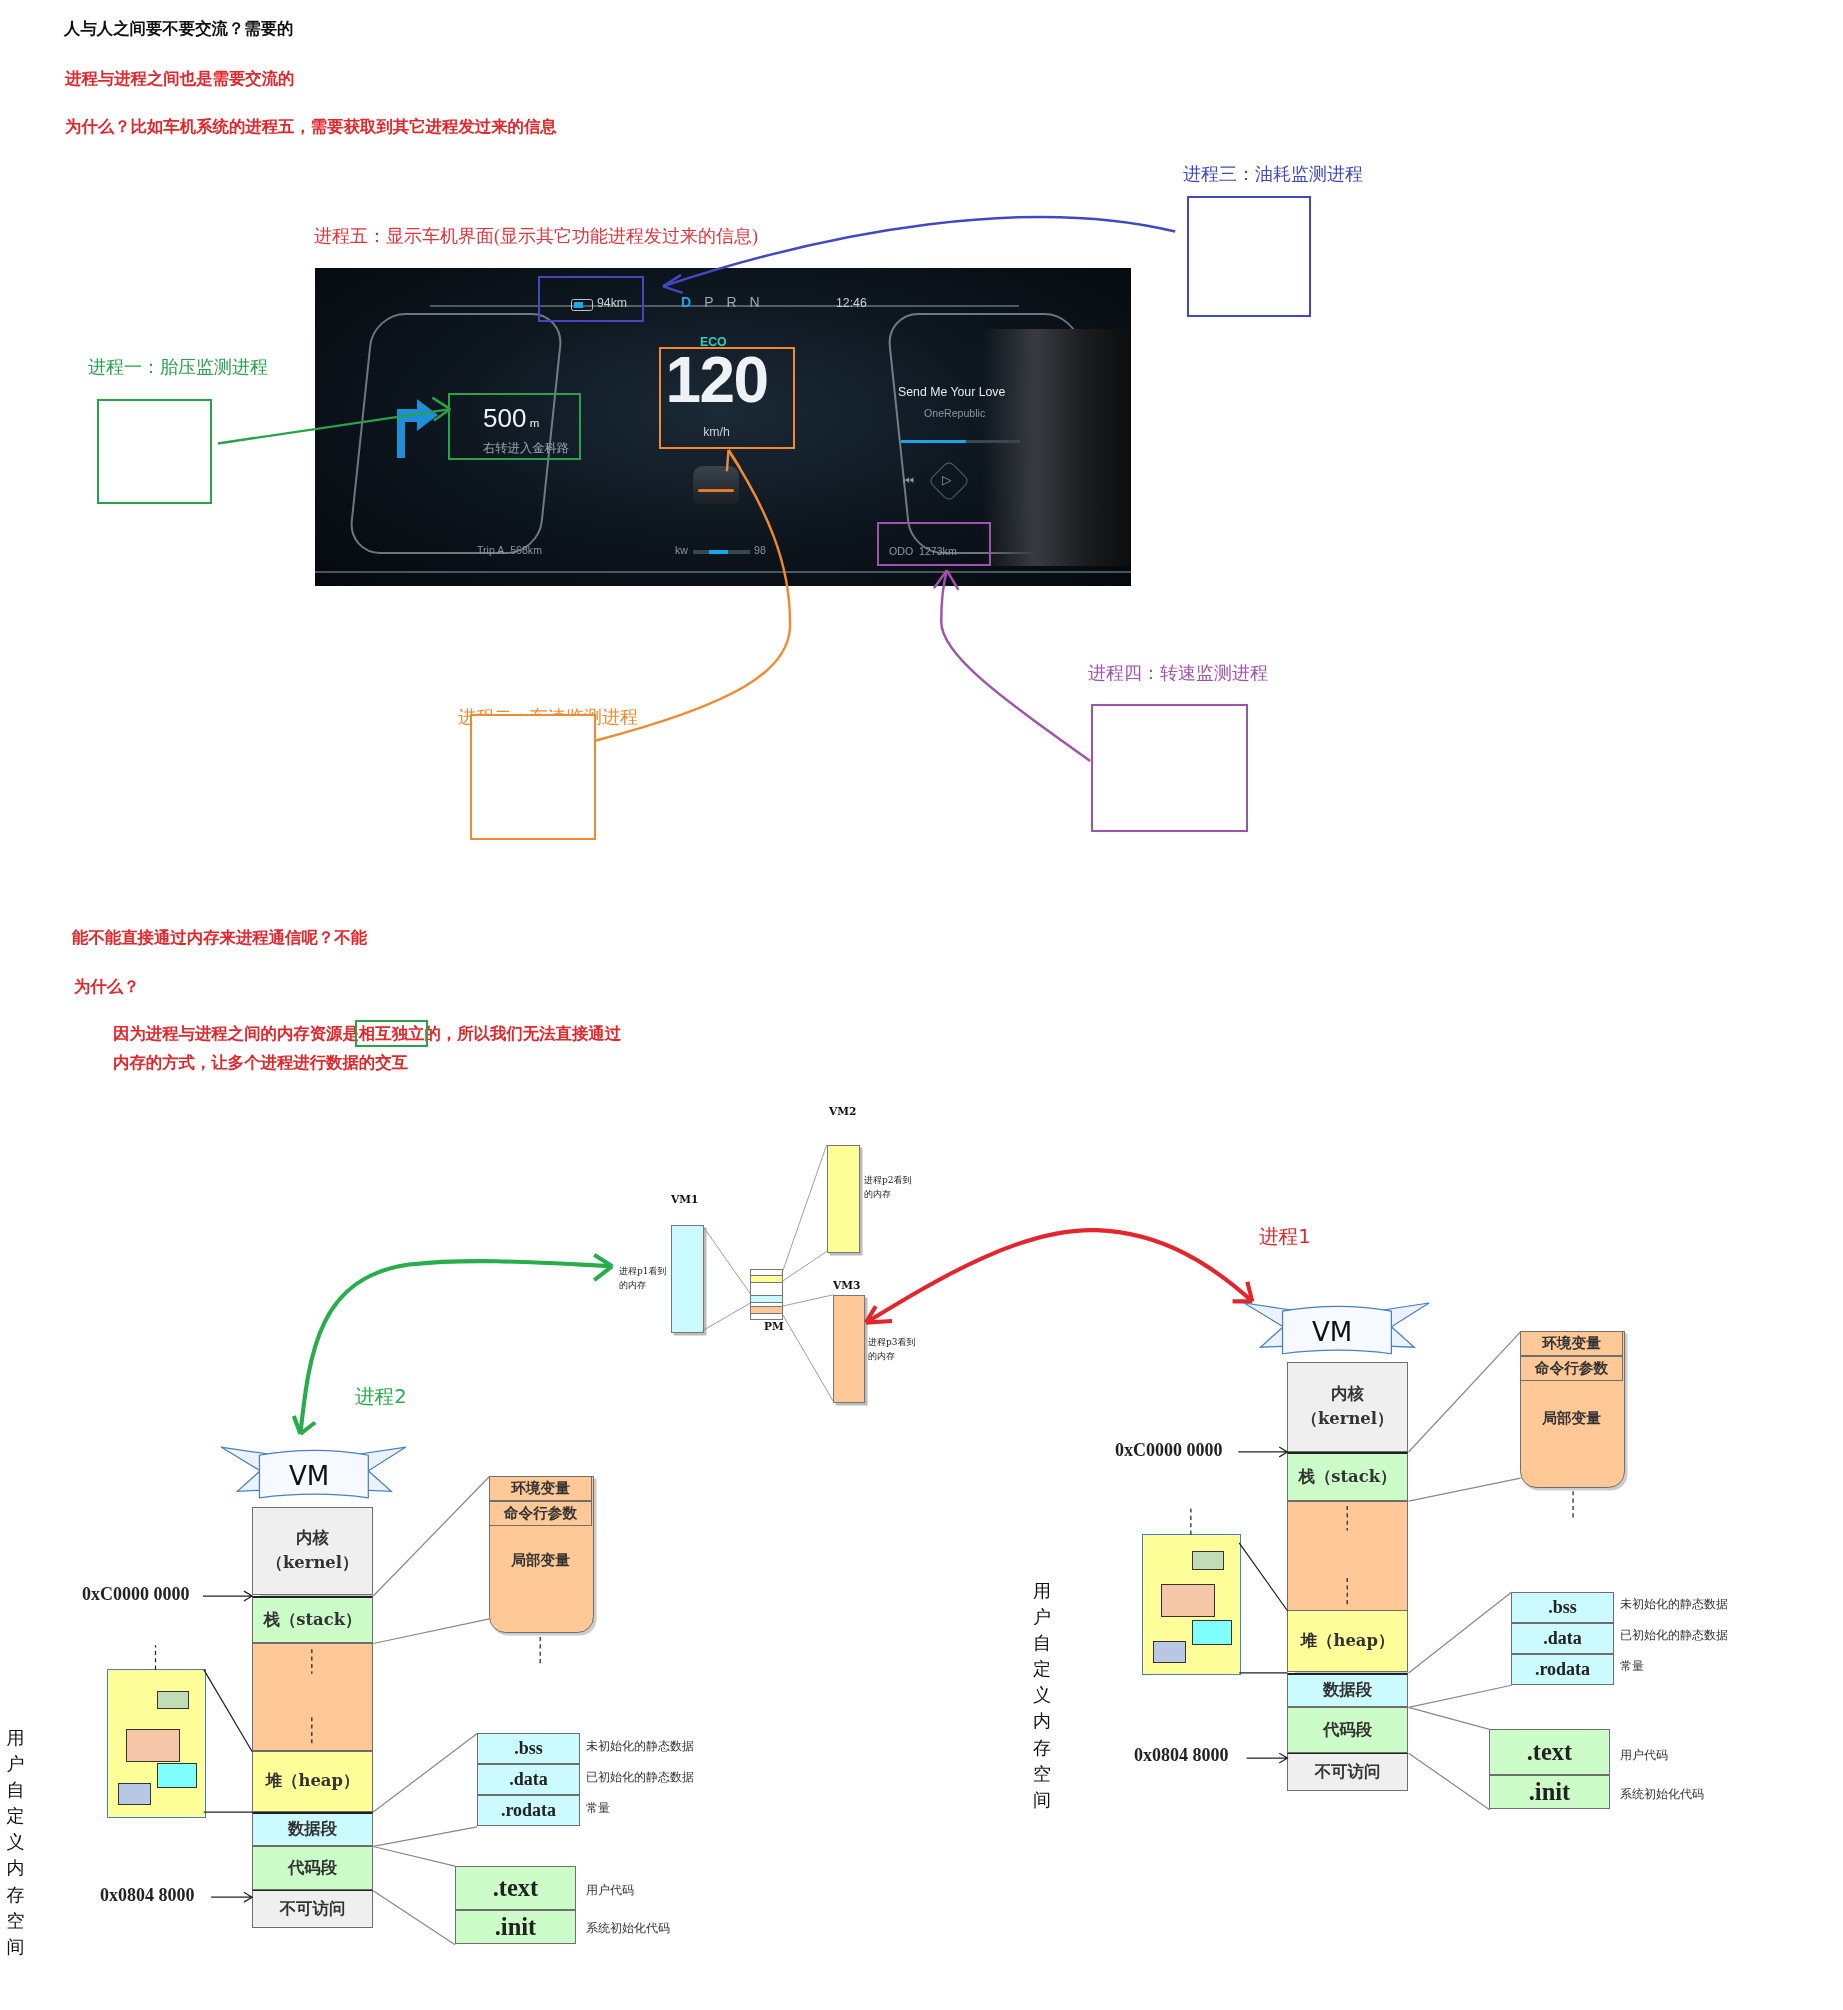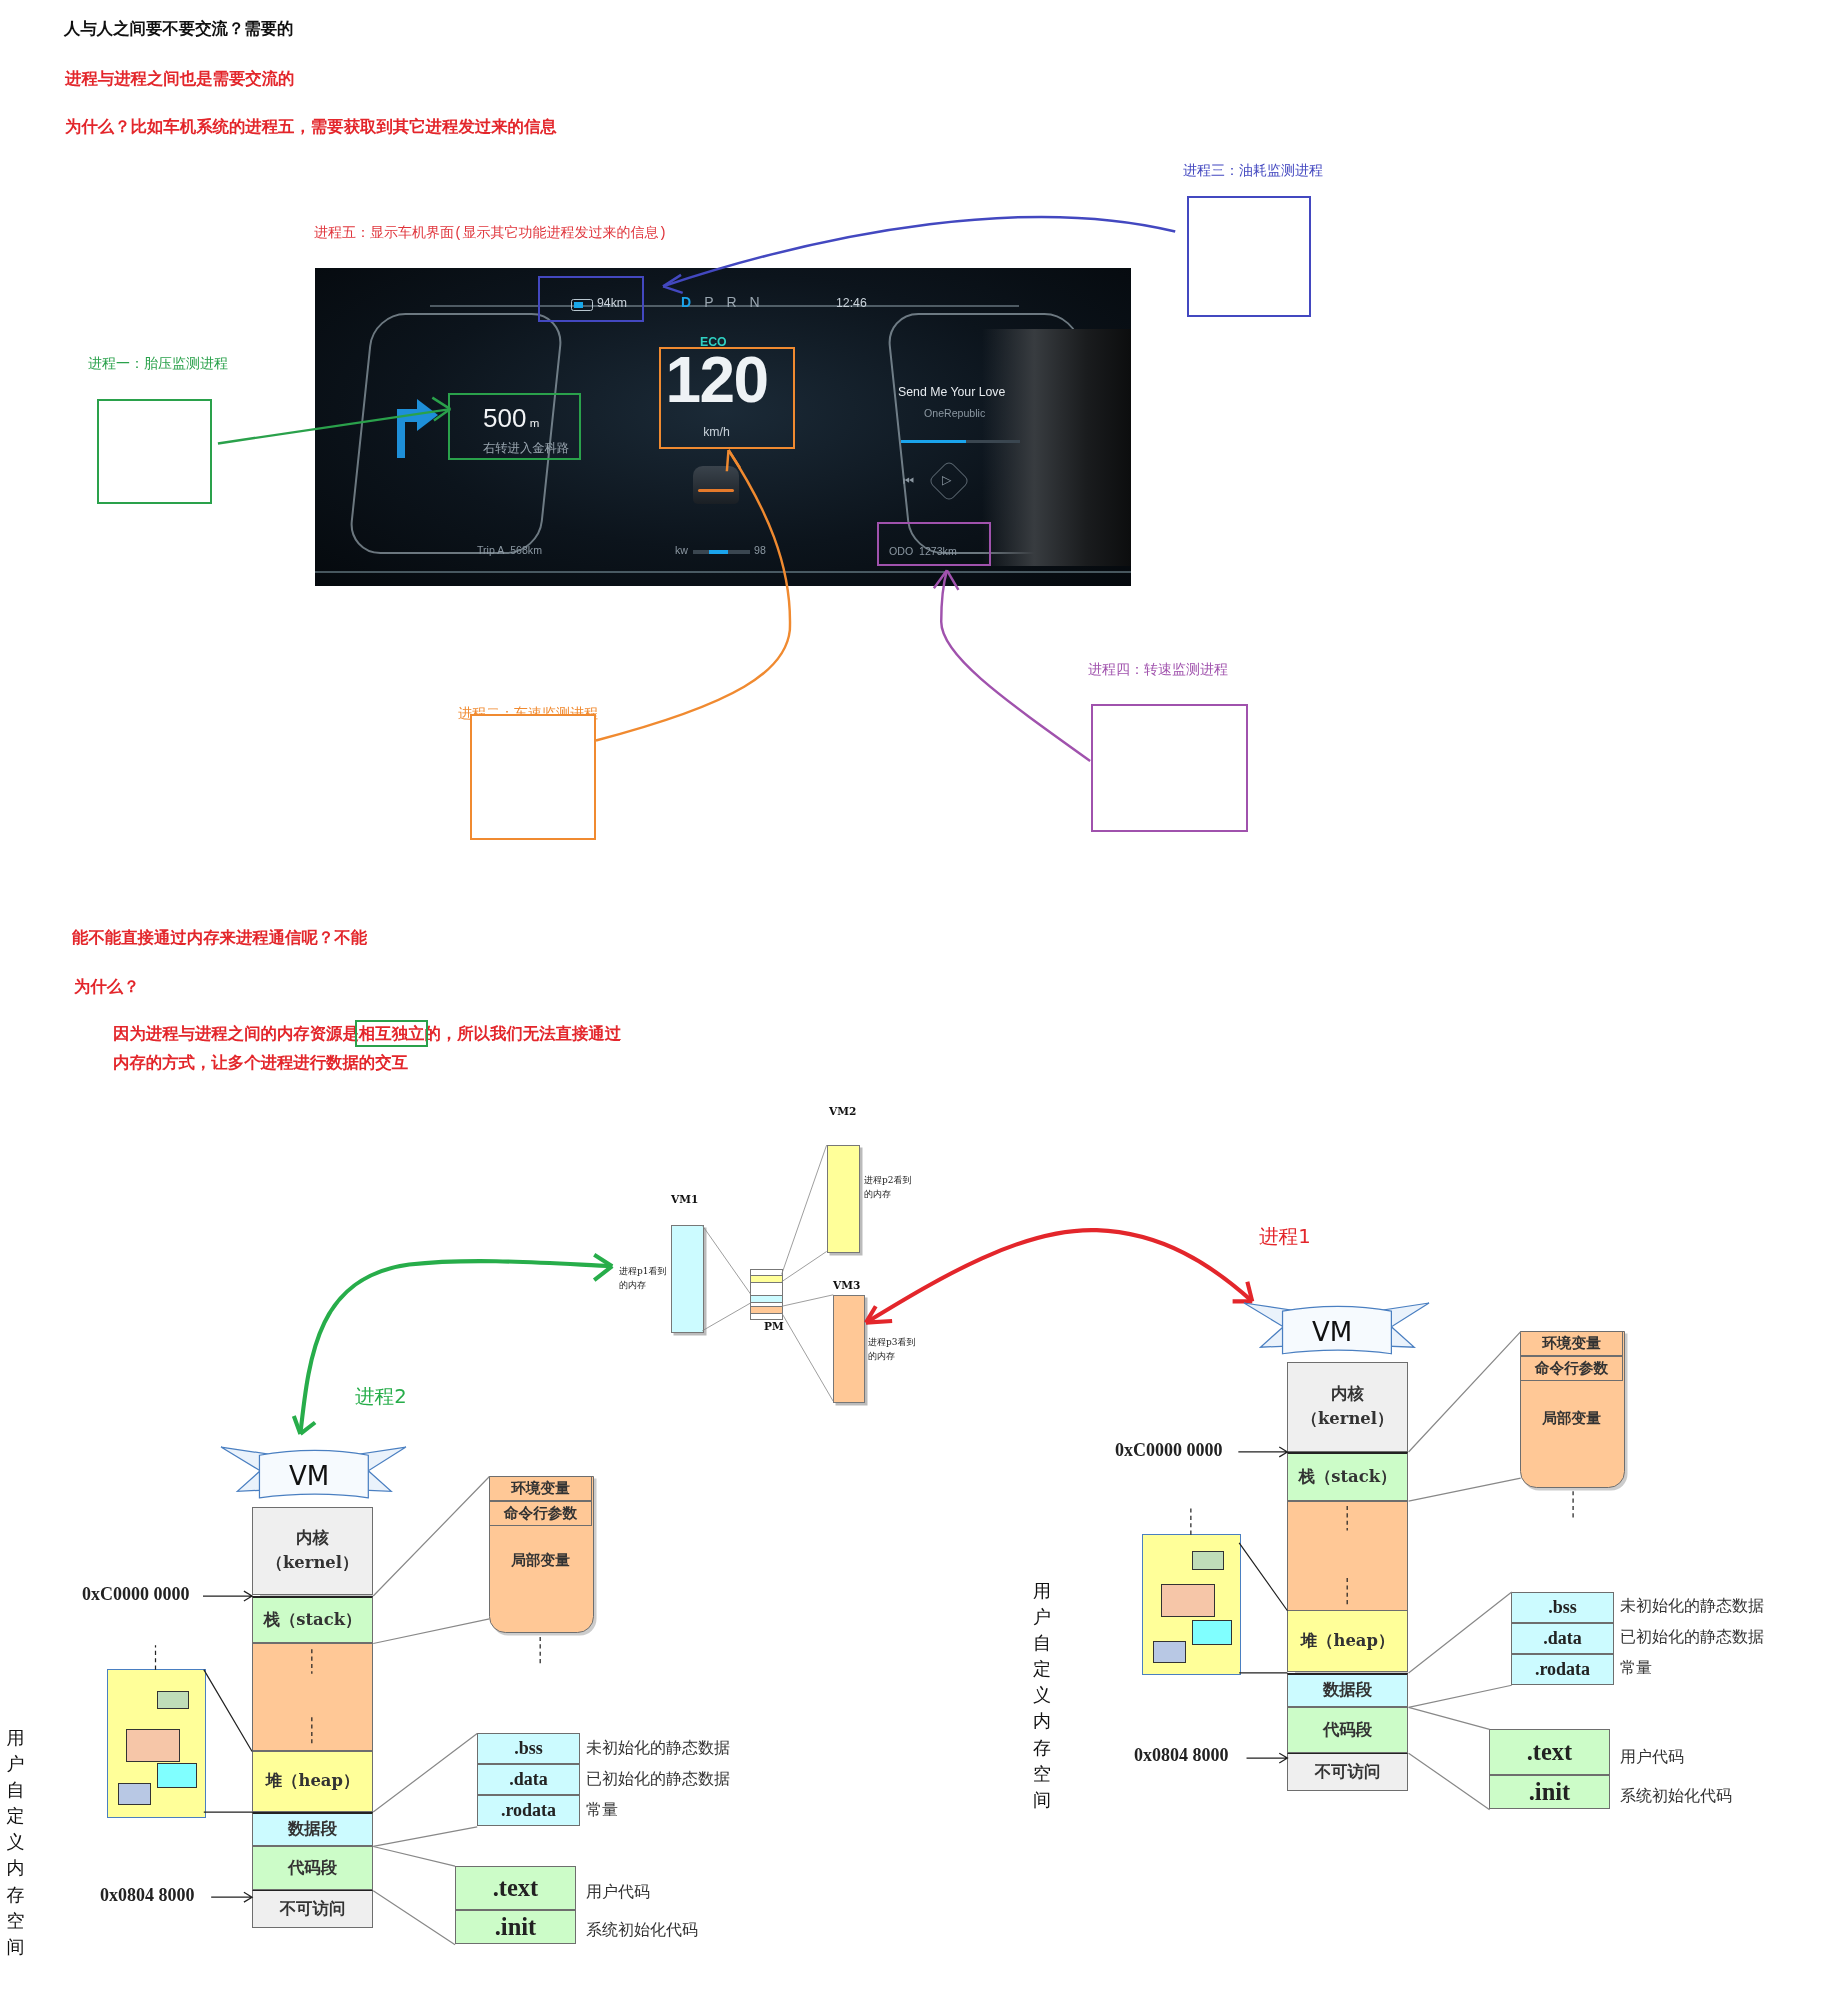--- a/index.html
+++ b/index.html
@@ -1,34 +1,34 @@
 <!DOCTYPE html>
 <html style="font-size:13px"><head>
 <meta charset="utf-8">
 <style>
   html,body{margin:0;padding:0;background:#fff;}
   body{width:1844px;height:2011px;position:relative;overflow:hidden;font-family:"DejaVu Sans",sans-serif;}
   .abs{position:absolute;}
   .note{position:absolute;font-family:"DejaVu Sans",sans-serif;font-weight:bold;font-size:16.4px;white-space:nowrap;}
   .note.black{color:#111;}
   .note.red{color:#e3262b;}
-  .plabel{position:absolute;font-family:Liberation Mono, monospace;font-size:14px;white-space:nowrap;}
+  .plabel{position:absolute;font-family:Liberation Serif, serif;font-size:18px;white-space:nowrap;}
   .pbox{position:absolute;border:2.5px solid;box-sizing:border-box;background:#fff;}
   
   .dash{position:absolute;left:315px;top:268px;width:816px;height:318px;background:radial-gradient(ellipse at 50% 45%,#1b2a37 0%,#0c141c 55%,#05090d 100%);overflow:hidden;}
   .dash .frame{position:absolute;border:2.5px solid rgba(190,205,215,.55);border-radius:33px;}
   .dash .txt{position:absolute;color:#c9d2da;font-family:"Liberation Sans",sans-serif;white-space:nowrap;}
   .hl{position:absolute;border:2.5px solid;box-sizing:border-box;}
   .svgfull{position:absolute;left:0;top:0;pointer-events:none;}
   
   .vmdiag{position:absolute;}
   .seg{position:absolute;box-sizing:border-box;border:1.2px solid #6e6e6e;display:flex;align-items:center;justify-content:center;text-align:center;font-family:"DejaVu Serif",serif;font-weight:bold;font-size:16.4px;color:#333;line-height:1.5;}
   .addr{position:absolute;font-family:"Liberation Serif",serif;font-weight:bold;font-size:18px;color:#222;white-space:nowrap;}
   .sub{position:absolute;box-sizing:border-box;border:1.2px solid #6e6e6e;display:flex;align-items:center;justify-content:center;font-family:"Liberation Serif",serif;font-weight:bold;color:#222;}
-  .desc{position:absolute;font-family:Liberation Mono, monospace;font-size:16px;color:#333;white-space:nowrap;}
+  .desc{position:absolute;font-family:Liberation Mono, monospace;font-size:12px;color:#333;white-space:nowrap;}
   .small{position:absolute;font-family:"DejaVu Serif",serif;font-size:9px;color:#222;line-height:1.5;}
   .vmtag{position:absolute;font-family:"DejaVu Serif",serif;font-weight:bold;font-size:10.6px;color:#111;}
 </style>
 </head>
 <body>
 
 <div class="note black" style="left:64px;top:18px;">人与人之间要不要交流？需要的</div>
 <div class="note red" style="left:65px;top:68px;">进程与进程之间也是需要交流的</div>
 <div class="note red" style="left:65px;top:116px;">为什么？比如车机系统的进程五，需要获取到其它进程发过来的信息</div>
 

